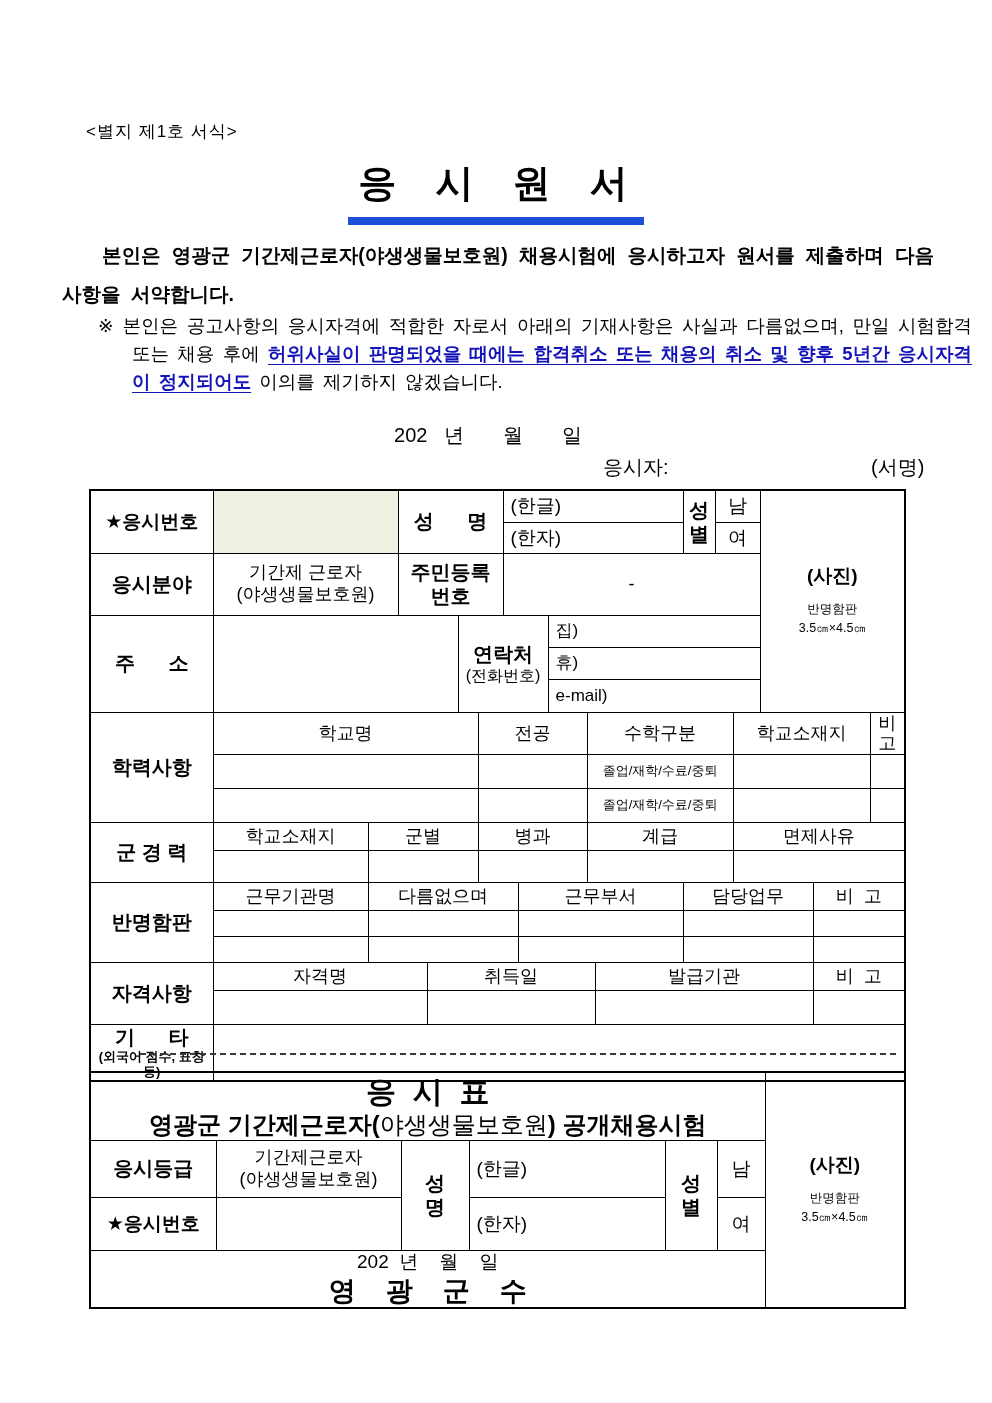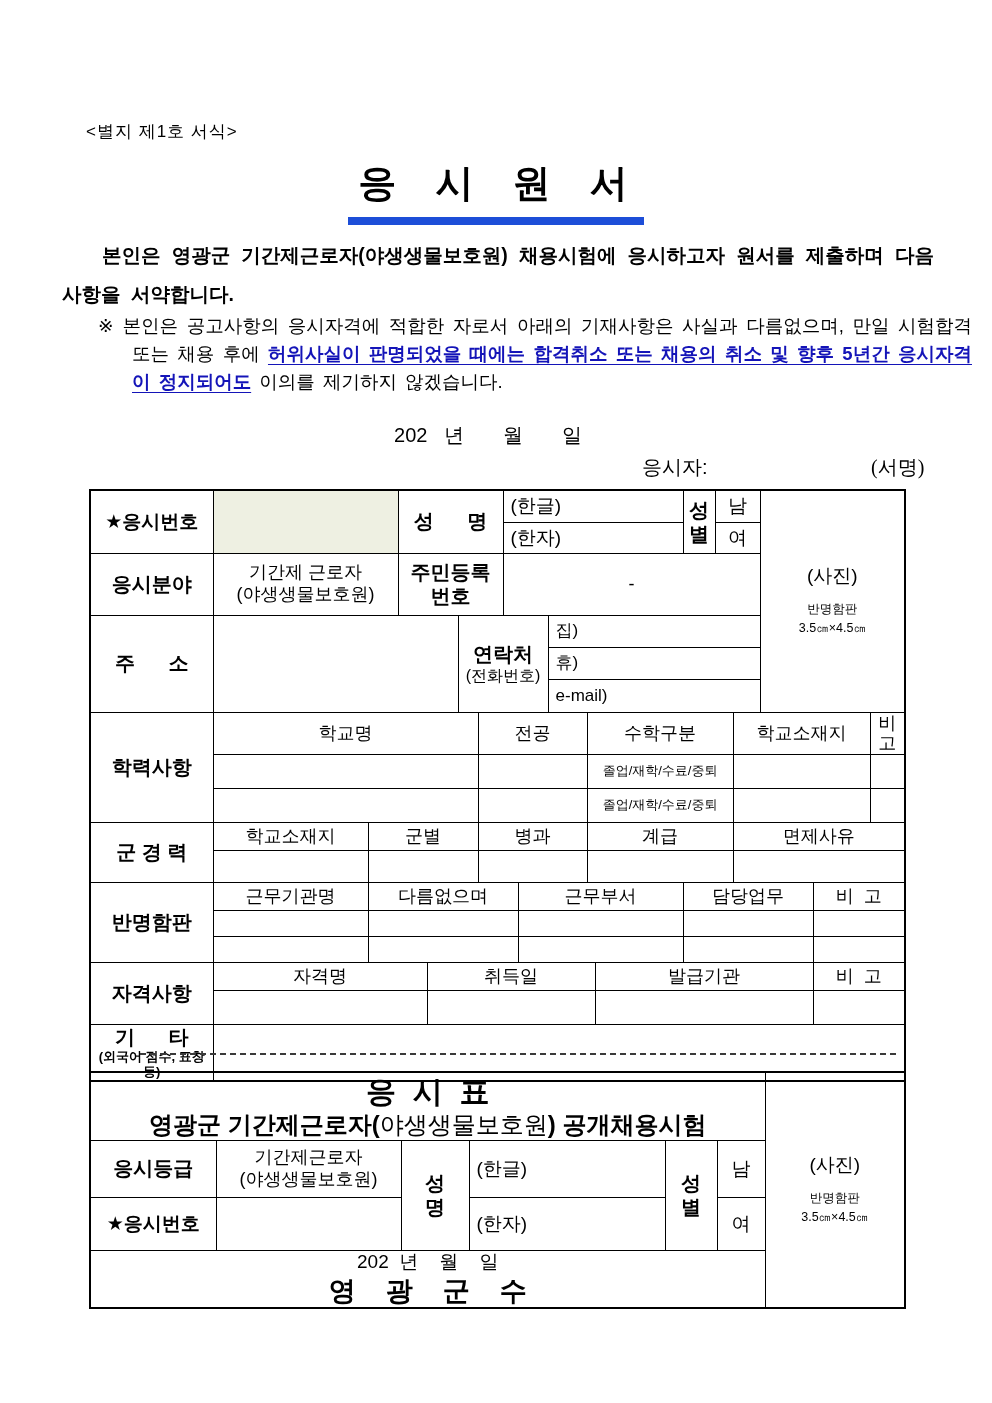--- a/index.html
+++ b/index.html
@@ -24,37 +24,37 @@
   }
   .notice{
     left:98px;top:312px;width:840px;font-size:18.5px;line-height:28px;
     text-align:justify;padding-left:34px;text-indent:-34px;word-spacing:3px;
   }
   .notice .hl{
     color:#1414b8;font-weight:bold;text-decoration:underline;
     text-underline-offset:4px;
   }
   .date-line{left:0;top:422px;width:976px;text-align:center;font-size:20px;}
-  .applicant-label{left:642px;top:454px;font-size:20px;}
-  .signature-label{left:871px;top:454px;font-size:20px;font-family:Liberation Serif, serif;}
+  .applicant-label{left:603px;top:454px;font-size:20px;}
+  .signature-label{left:871px;top:454px;font-size:20px;}
 
   
   table{border-collapse:collapse;table-layout:fixed;}
   table.frame{border:2px solid #000;}
   td{
     border:1px solid #000;padding:0;text-align:center;vertical-align:middle;
     overflow:hidden;font-size:18px;line-height:1.15;
   }
   td.rowlabel{font-weight:bold;font-size:20px;}
   td.leftcell{text-align:left;padding-left:7px;}
   td.greenfield{background:#eef0e2;}
   .sub{font-size:16px;font-weight:normal;}
   .tiny{font-size:13px;}
   .stacked{display:block;line-height:1.2;}
-  .photo-title{font-size:19px;display:block;margin-bottom:14px;}
+  .photo-title{font-size:19px;display:block;margin-bottom:14px;font-weight:bold;}
   .photo-small{font-size:12.5px;display:block;line-height:1.5;}
 
   .main-table{left:89px;top:489px;width:815px;}
   .dash-sep{
     left:140px;top:1053px;width:756px;height:0;
     border-top:2px dashed #3a3a3a;
   }
   .ticket-table{left:89px;top:1071px;width:815px;}
   .ticket-title{font-size:30px;font-weight:bold;white-space:pre;display:block;line-height:1.25;}
   .ticket-subtitle{font-size:24px;display:block;line-height:1.2;}

